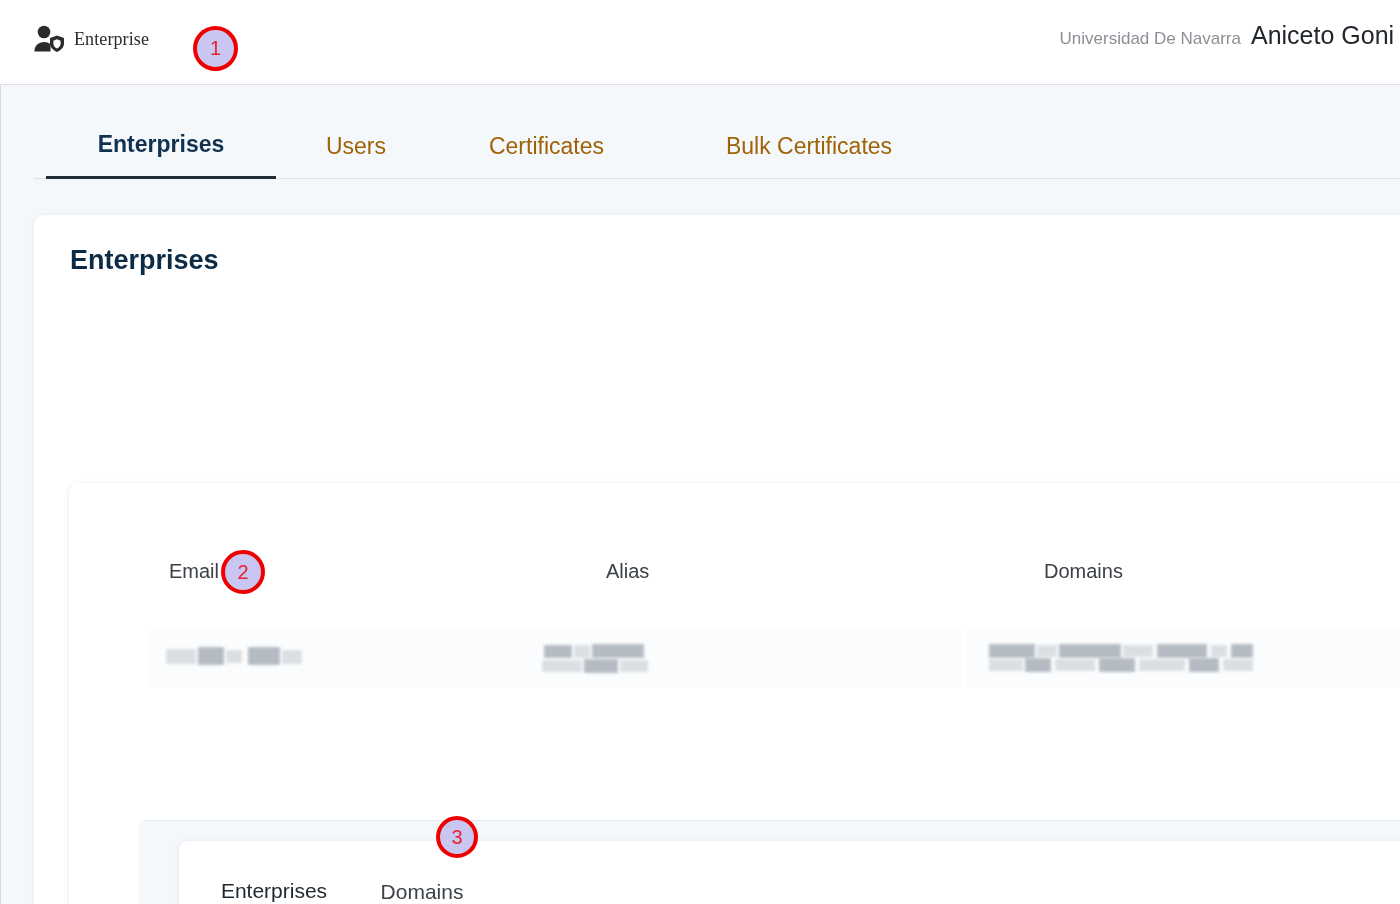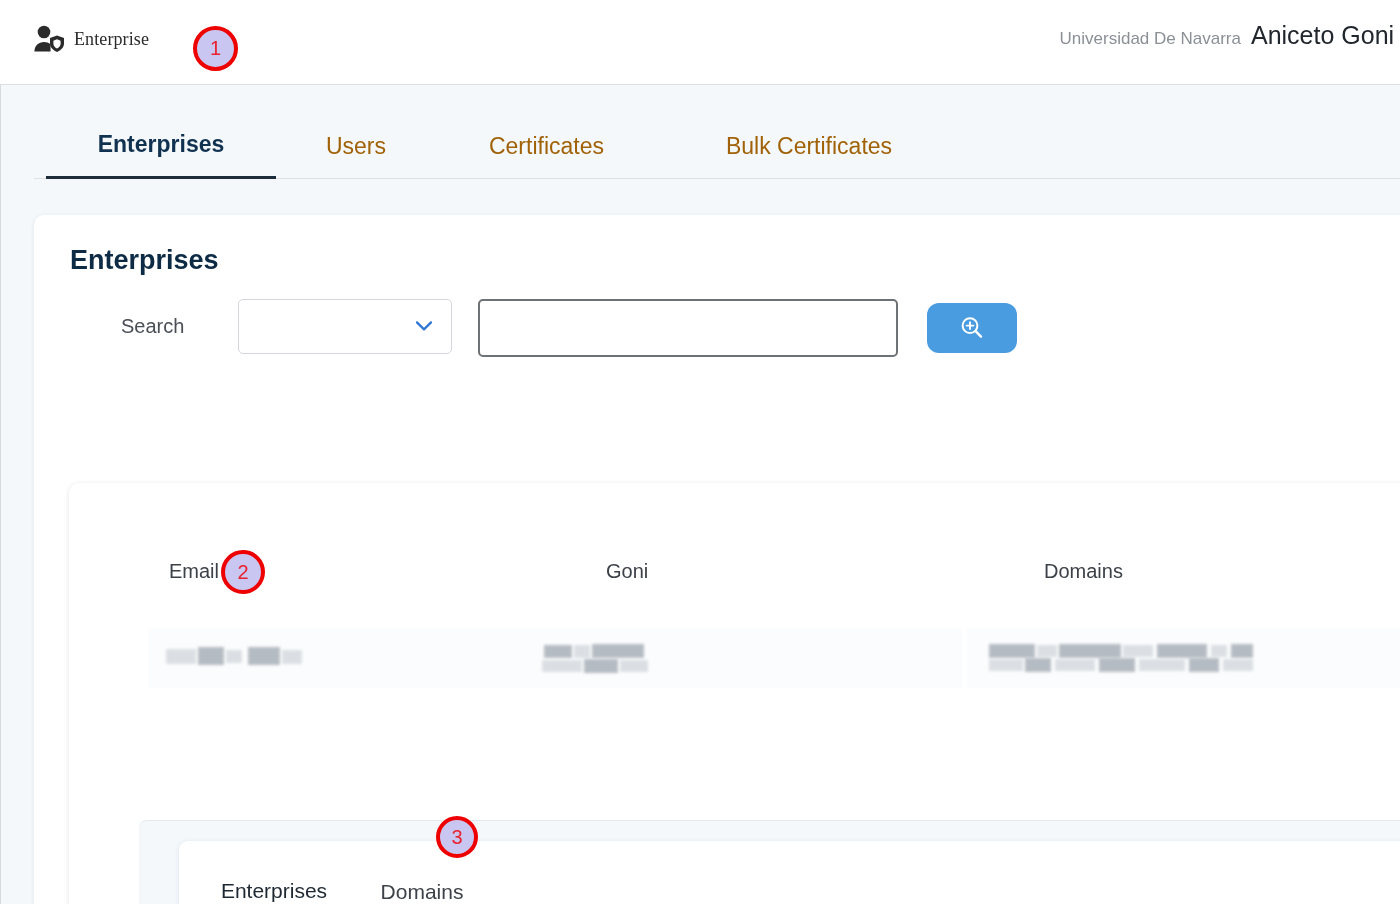--- a/index.html
+++ b/index.html
@@ -240,45 +240,25 @@
     <div class="tab tab-enterprises active">Enterprises</div>
     <div class="tab tab-users">Users</div>
     <div class="tab tab-certs">Certificates</div>
     <div class="tab tab-bulk">Bulk Certificates</div>
   </div>
 
   <div class="card-outer">
 
     <div class="section-title">Enterprises</div>
 
-    <div class="search-row">
-      <div class="search-label">Search</div>
-
-      <div class="search-select">
-        <svg class="chevron" viewBox="0 0 16 10">
-          <path d="M1 1.4L8 8.4 15 1.4" fill="none" stroke="#2e75d4" stroke-width="2.2" stroke-linecap="round" stroke-linejoin="round"></path>
-        </svg>
-      </div>
-
-      <input class="search-input" type="text" placeholder="" style="">
-
-      <button class="search-btn">
-        <svg width="26" height="26" viewBox="0 0 26 26">
-          <circle cx="11" cy="10.6" r="7.4" fill="none" stroke="#ffffff" stroke-width="2"></circle>
-          <line x1="11" y1="7.2" x2="11" y2="14" stroke="#ffffff" stroke-width="1.9" stroke-linecap="round"></line>
-          <line x1="7.6" y1="10.6" x2="14.4" y2="10.6" stroke="#ffffff" stroke-width="1.9" stroke-linecap="round"></line>
-          <line x1="16.6" y1="16.2" x2="22" y2="21.6" stroke="#ffffff" stroke-width="2.4" stroke-linecap="round"></line>
-        </svg>
-      </button>
-    </div>
 
     <div class="table-card">
 
       <div class="th" style="left:100px; top:77px;">Email</div>
-      <div class="th" style="left:537px; top:77px;">Goni</div>
+      <div class="th" style="left:537px; top:77px;">Alias</div>
       <div class="th" style="left:975px; top:77px;">Domains</div>
 
       <div class="row-l1">
 
         <div class="cell-bg" style="left:66px; top:0; width:420px;">
           <span class="redact">
             <i class="lt" style="left:18px; top:21px; width:30px; height:15px;"></i>
             <i class="dk" style="left:50px; top:19px; width:26px; height:18px;"></i>
             <i class="lt" style="left:78px; top:22px; width:16px; height:13px;"></i>
             <i class="dk" style="left:100px; top:19px; width:32px; height:18px;"></i>

